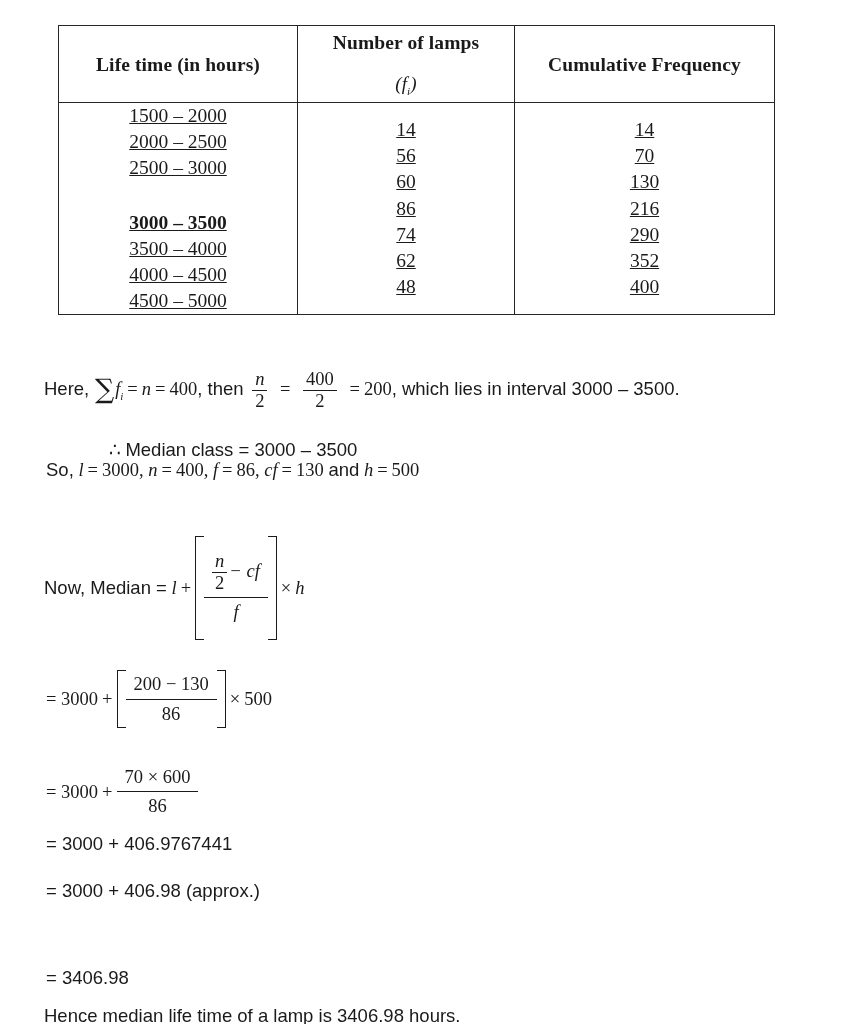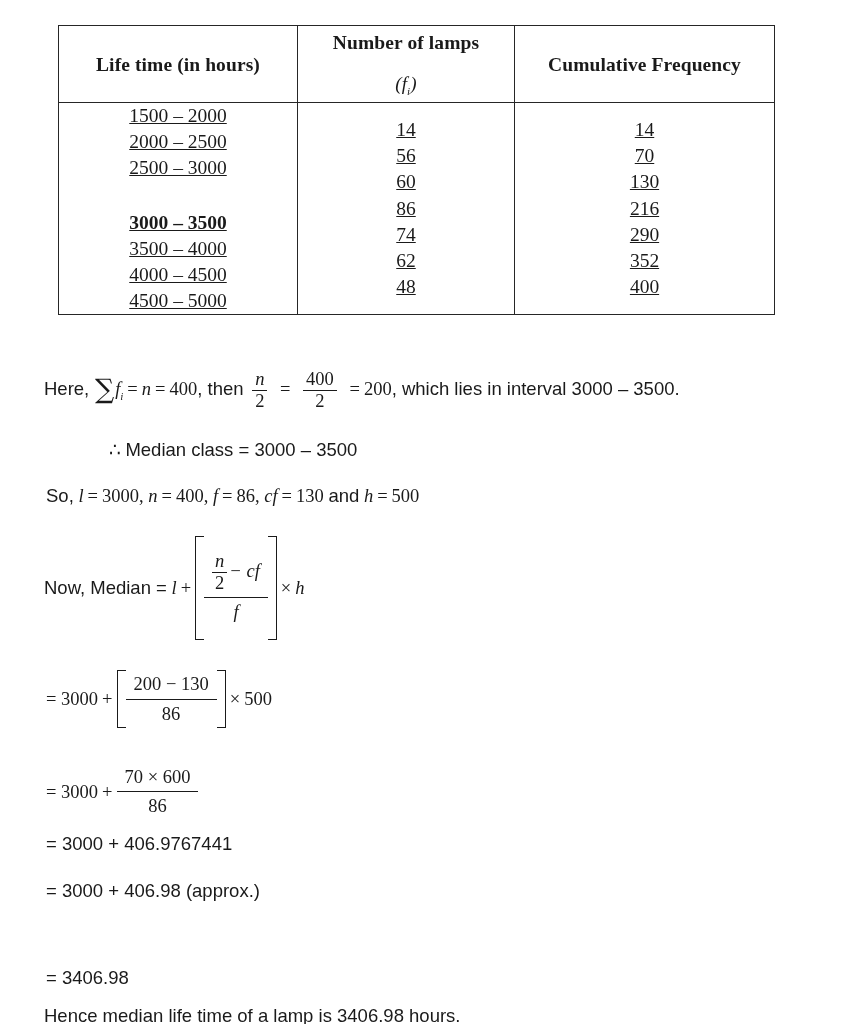--- a/index.html
+++ b/index.html
@@ -234,21 +234,21 @@
     <span class="den">2</span>
   </span>
   <span class="op">=</span><span>200</span><span class="txt">, which lies in interval 3000 – 3500.</span>
 </div>
 
 <div class="line-block" style="left:62px; top:438px;margin-left:47px;">
   <span>∴</span>
   <span class="txt">Median class = 3000 – 3500</span>
 </div>
 
-<div class="line-block" style="left:46px; top:484px;">
+<div class="line-block" style="left:46px; top:458px;">
   <span class="txt">So,</span>
   <span class="mi">l</span><span class="op">=</span><span>3000</span><span>,</span>
   <span class="mi">n</span><span class="op">=</span><span>400</span><span>,</span>
   <span class="mi">f</span><span class="op">=</span><span>86</span><span>,</span>
   <span class="mi">cf</span><span class="op">=</span><span>130</span>
   <span class="txt">and</span>
   <span class="mi">h</span><span class="op">=</span><span>500</span>
 </div>
 
 <div class="line-block" style="left:44px; top:536px;">

